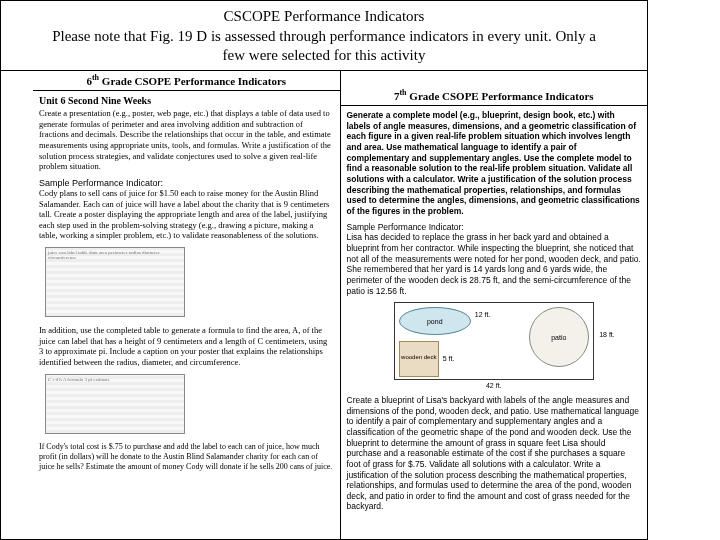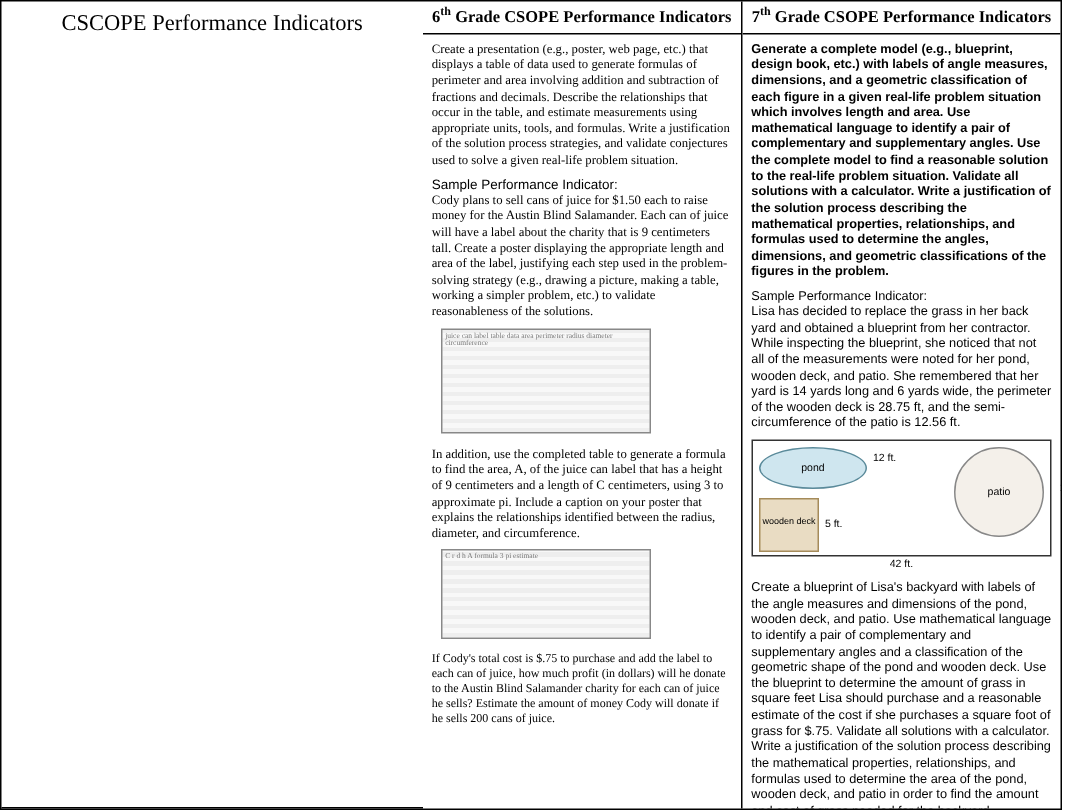--- a/index.html
+++ b/index.html
@@ -6,45 +6,46 @@
   body {
     margin: 0;
     width: 720px;
     height: 540px;
     background: #fff;
     font-family: "Times New Roman", serif;
     font-size: 9px;
     color: #000;
   }
   .page {
-    width: 708px;
+    width: 648px;
     height: 540px;
     border: 1px solid #000;
     display: flex;
-    flex-direction: row;
+    flex-direction: column;
   }
   .header {
     text-align: center;
     font-size: 15px;
     padding: 6px 40px 4px;
     line-height: 1.3;
     border-bottom: 1px solid #000;
   }
   .cols {
     display: flex;
     flex: 1;
     min-height: 0;
+    padding-left: 32px;
   }
   .col {
     flex: 1;
     border-right: 1px solid #000;
     padding: 4px 6px;
     overflow: hidden;
   }
-  .col:last-child { border-right: none; }
+  .col:last-child { border-right: none; margin-top: 15px; }
   .colhead {
     text-align: center;
     font-weight: bold;
     font-size: 11px;
     padding: 2px 0 4px;
     border-bottom: 1px solid #000;
     margin: -4px -6px 4px -6px;
   }
   .sup { font-size: 8px; vertical-align: super; }
   .unit {
@@ -111,28 +112,30 @@
   .dim-b { text-align: center; margin-top: 2px; }
   .dim-pond { position:absolute; left: 80px; top: 8px; }
   .dim-deck { position:absolute; left: 48px; top: 52px; }
 </style>
 </head>
 <body>
 
 <div class="page">
   <div class="header">
     <div>CSCOPE Performance Indicators</div>
+    <div>Please note that Fig. 19 D is assessed through performance indicators in every unit. Only a few were selected for this activity</div>
   </div>
 
   <div class="cols">
 
     <div class="col">
       <div class="colhead">
         <span>6</span><span class="sup">th</span><span> Grade CSOPE Performance Indicators</span>
       </div>
+      <div class="unit">Unit 6 Second Nine Weeks</div>
       <div class="para">Create a presentation (e.g., poster, web page, etc.) that displays a table of data used to generate formulas of perimeter and area involving addition and subtraction of fractions and decimals. Describe the relationships that occur in the table, and estimate measurements using appropriate units, tools, and formulas. Write a justification of the solution process strategies, and validate conjectures used to solve a given real-life problem situation.</div>
 
       <div class="sampleh">Sample Performance Indicator:</div>
       <div class="para">Cody plans to sell cans of juice for $1.50 each to raise money for the Austin Blind Salamander. Each can of juice will have a label about the charity that is 9 centimeters tall. Create a poster displaying the appropriate length and area of the label, justifying each step used in the problem-solving strategy (e.g., drawing a picture, making a table, working a simpler problem, etc.) to validate reasonableness of the solutions.</div>
       <div class="blurbox">juice can label table data area perimeter radius diameter circumference</div>
       <div class="para">In addition, use the completed table to generate a formula to find the area, A, of the juice can label that has a height of 9 centimeters and a length of C centimeters, using 3 to approximate pi. Include a caption on your poster that explains the relationships identified between the radius, diameter, and circumference.</div>
       <div class="blurbox" style="height:60px">C r d h A formula 3 pi estimate</div>
       <div class="para" style="font-size:8px">If Cody's total cost is $.75 to purchase and add the label to each can of juice, how much profit (in dollars) will he donate to the Austin Blind Salamander charity for each can of juice he sells? Estimate the amount of money Cody will donate if he sells 200 cans of juice.</div>
     </div>
 

